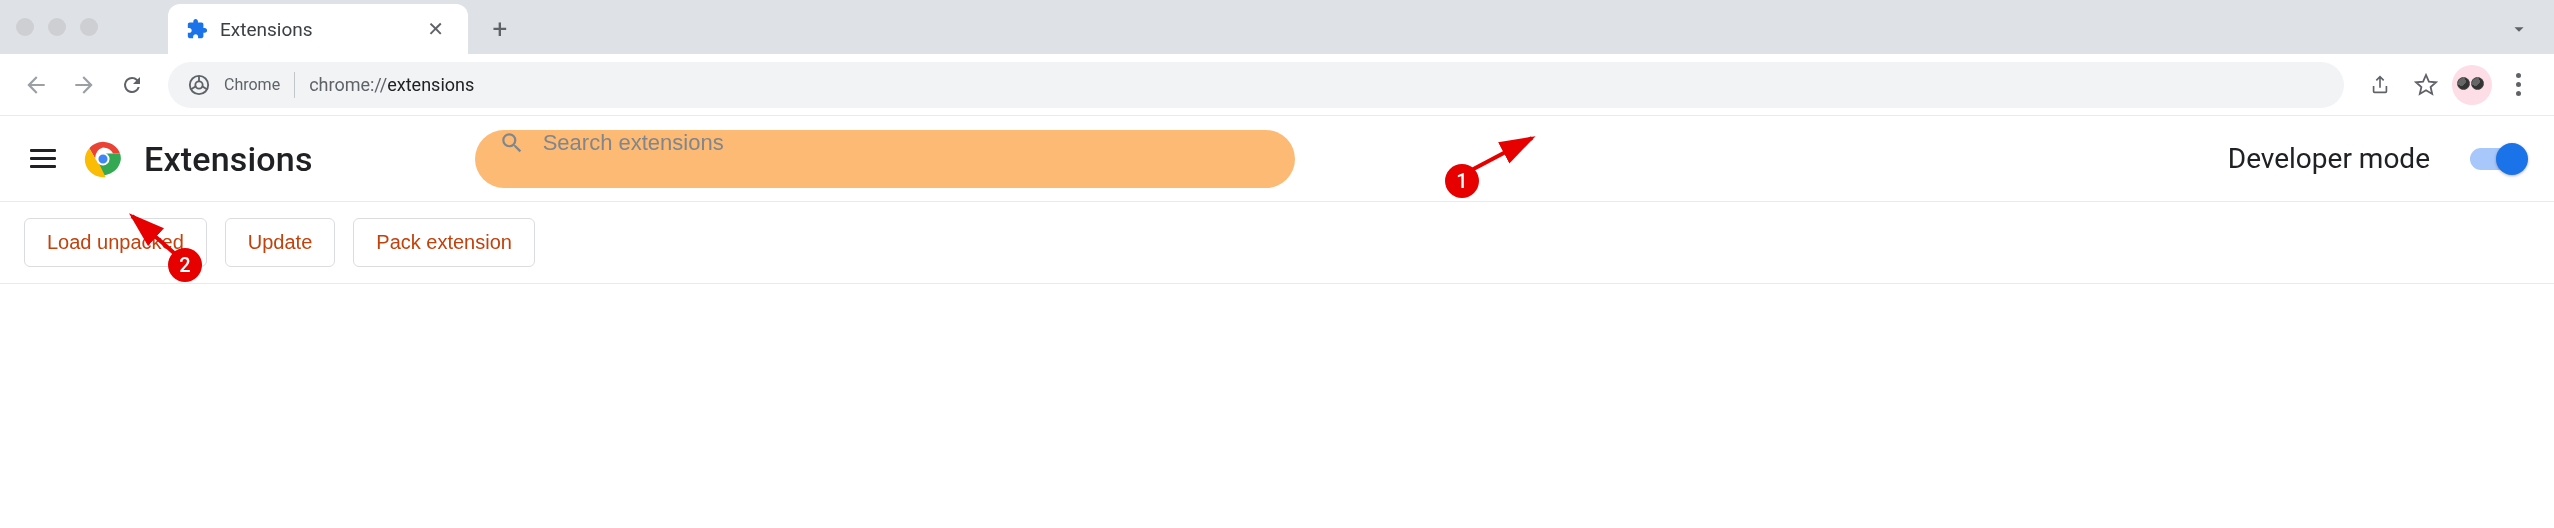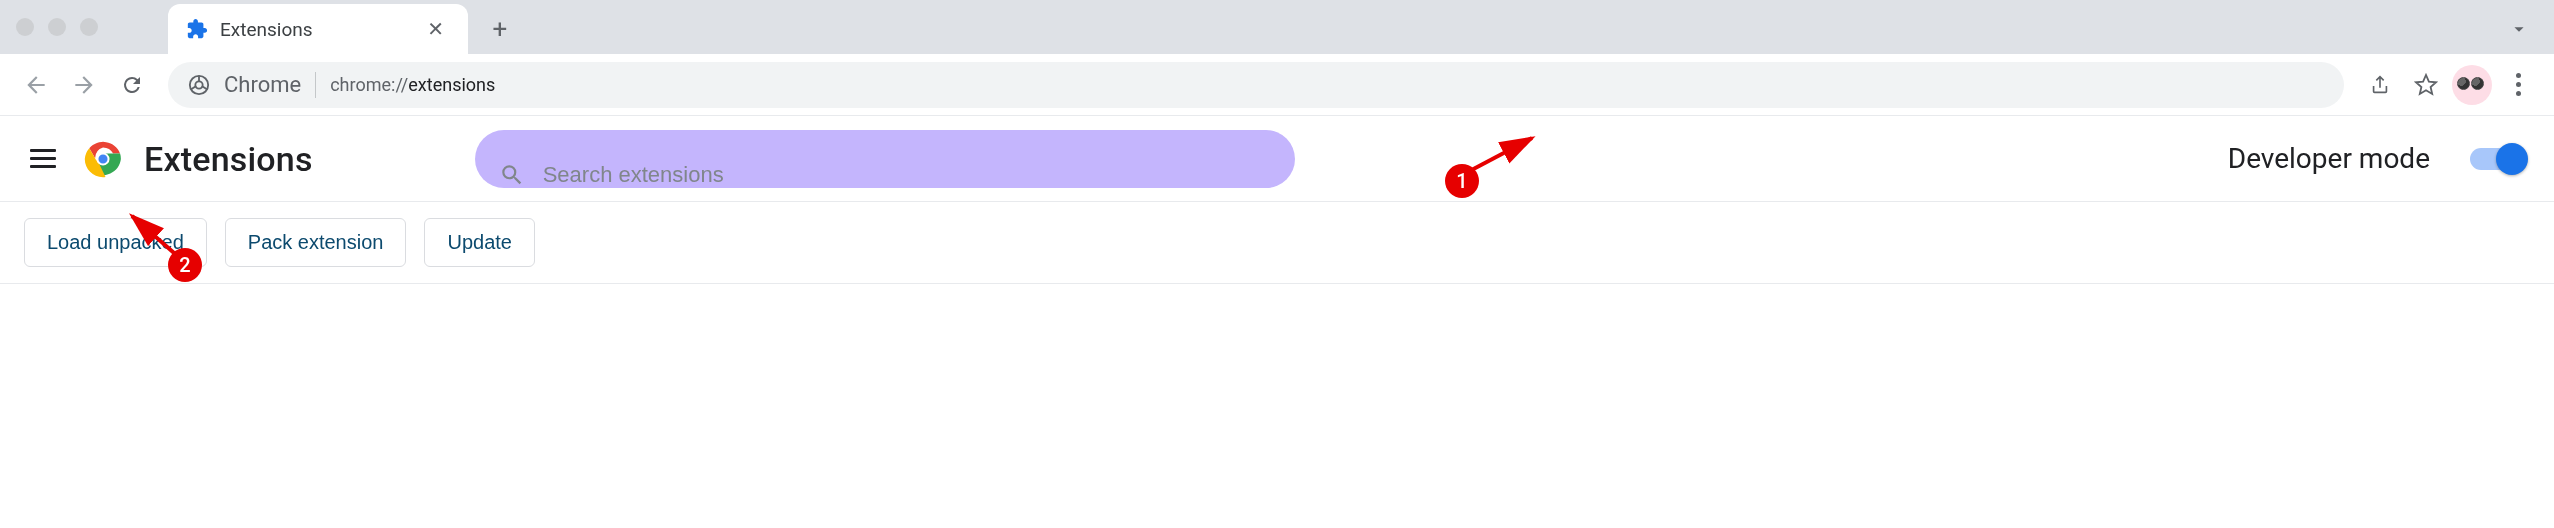--- a/index.html
+++ b/index.html
@@ -113,21 +113,21 @@
     height: 46px;
     display: flex;
     align-items: center;
     padding: 0 20px;
     gap: 14px;
     margin: 0 8px;
   }
   .omnibox .site-icon svg { display:block; }
   .omnibox .host {
     color: #5f6368;
-    font-size: 22px;
+    font-size: 16px;
   }
   .omnibox .sep {
     width: 1px; height: 26px; background: #c4c7c9;
   }
   .omnibox .path {
     color: #5f6368;
     font-size: 18px;
   }
   .omnibox .path b { color: #202124; font-weight: 400; }
 
@@ -199,26 +199,26 @@
 
   .page-title {
     font-size: 34px;
     font-weight: 500;
     color: #202124;
     letter-spacing: 0.2px;
   }
 
   .search-wrap {
     margin-left: 140px;
-    background: #c4b5fd;
+    background: #fdba74;
     border-radius: 40px;
     height: 58px;
     width: 820px;
     display:flex;
-    align-items:flex-end;
+    align-items:flex-start;
     padding: 0 24px;
     gap: 18px;
   }
   .search-wrap svg { display:block; }
   .search-input {
     border:none; outline:none; background:transparent;
     font-size: 22px;
     color:#202124;
     flex:1;
   }
@@ -254,21 +254,21 @@
     height: 82px;
     display:flex;
     align-items:center;
     padding: 0 24px;
     gap: 18px;
     border-bottom: 1px solid #e8eaed;
   }
   .action-btn {
     border: 1px solid #dadce0;
     background: #fff;
-    color: #0c4a6e;
+    color: #c2410c;
     font-size: 20px;
     font-weight: 500;
     padding: 12px 22px;
     border-radius: 6px;
     cursor:pointer;
   }
 
   
   .annotation-arrow {
     position:absolute;
@@ -408,22 +408,22 @@
   <div class="header-spacer"></div>
 
   <div class="dev-mode-label">Developer mode</div>
   <div class="toggle">
     <div class="knob"></div>
   </div>
 </div>
 
 <div class="action-row">
   <button class="action-btn">Load unpacked</button>
+  <button class="action-btn">Update</button>
   <button class="action-btn">Pack extension</button>
-  <button class="action-btn">Update</button>
 </div>
 
 <svg class="annotation-arrow" style="left:1448px; top:132px;" width="100" height="50">
   <defs>
       <marker id="ah1" markerWidth="10" markerHeight="10" refX="8" refY="3" orient="auto">
         <path d="M0,0 L0,6 L9,3 z" fill="#e60000"></path>
       </marker>
     </defs>
   <line x1="16" y1="42" x2="84" y2="6" stroke="#e60000" stroke-width="4" marker-end="url(#ah1)"></line>
 </svg>

